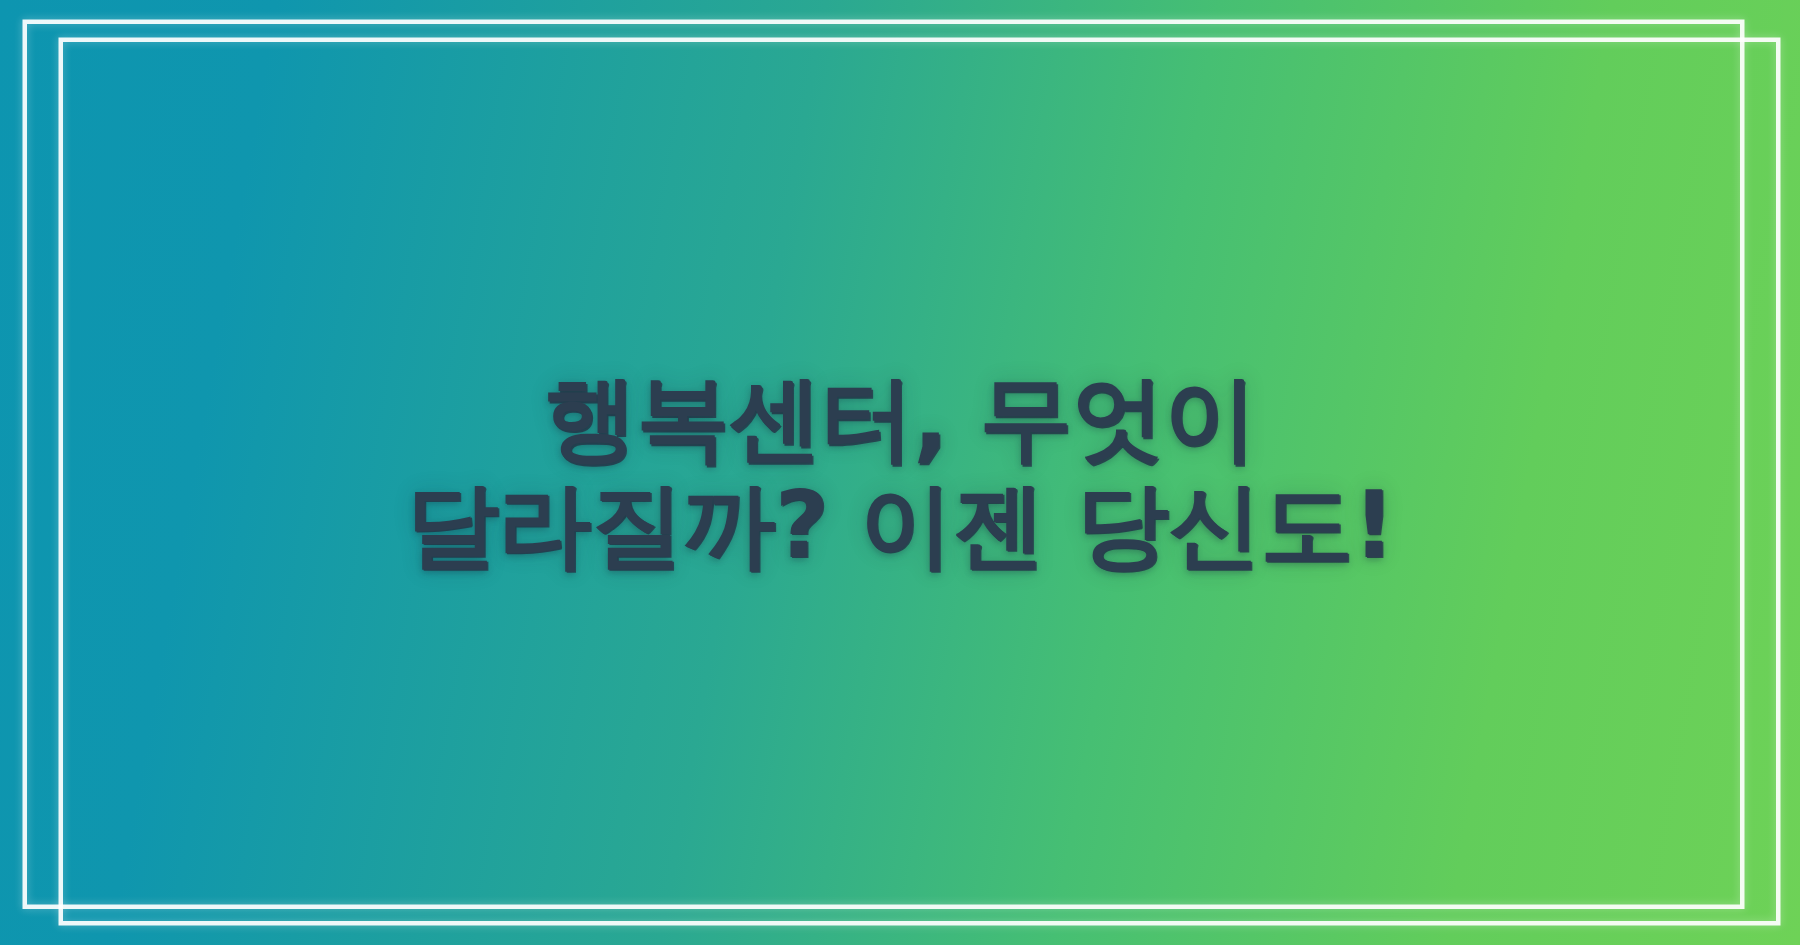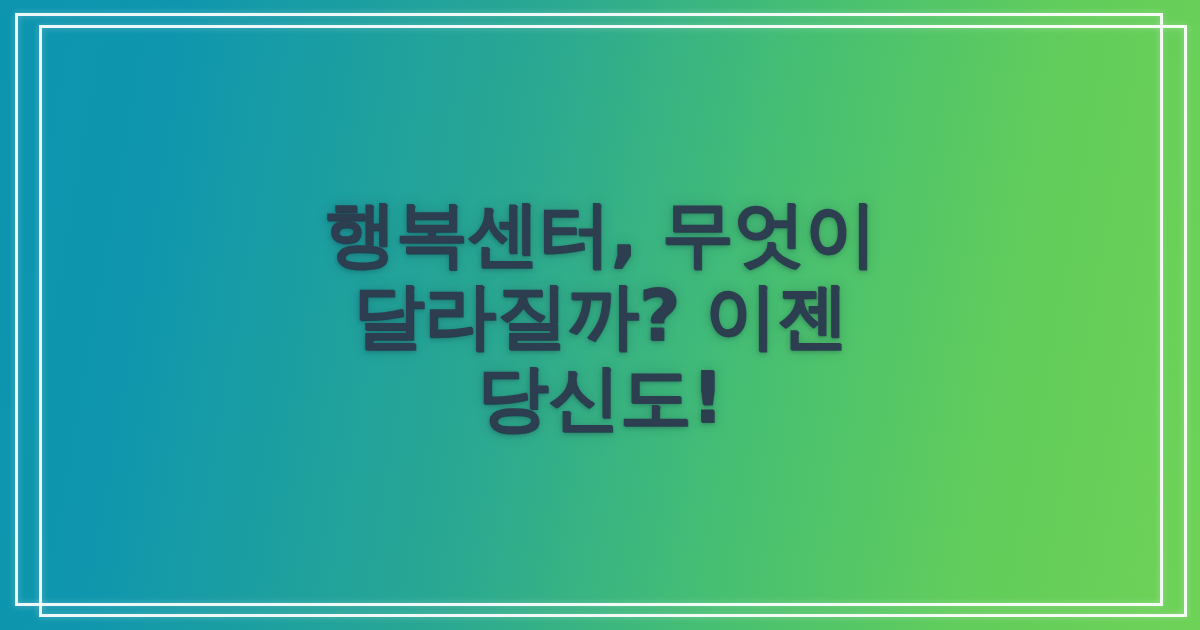--- a/index.html
+++ b/index.html
@@ -50,21 +50,21 @@
     width: 1200px;
     height: 630px;
     display: flex;
     align-items: center;
     justify-content: center;
   }
   .headline {
     width: 760px;
     text-align: center;
     color: #2c3e50;
-    font-size: 72px;
+    font-size: 62px;
     line-height: 1.14;
     font-weight: 700;
     letter-spacing: -0.5px;
     word-break: keep-all;
     text-shadow:
        0 2px 4px rgba(20,40,55,0.30),
        0 0 14px rgba(20,40,55,0.20),
        1px 1px 0 rgba(44,62,80,0.85);
     -webkit-font-smoothing: antialiased;
   }

